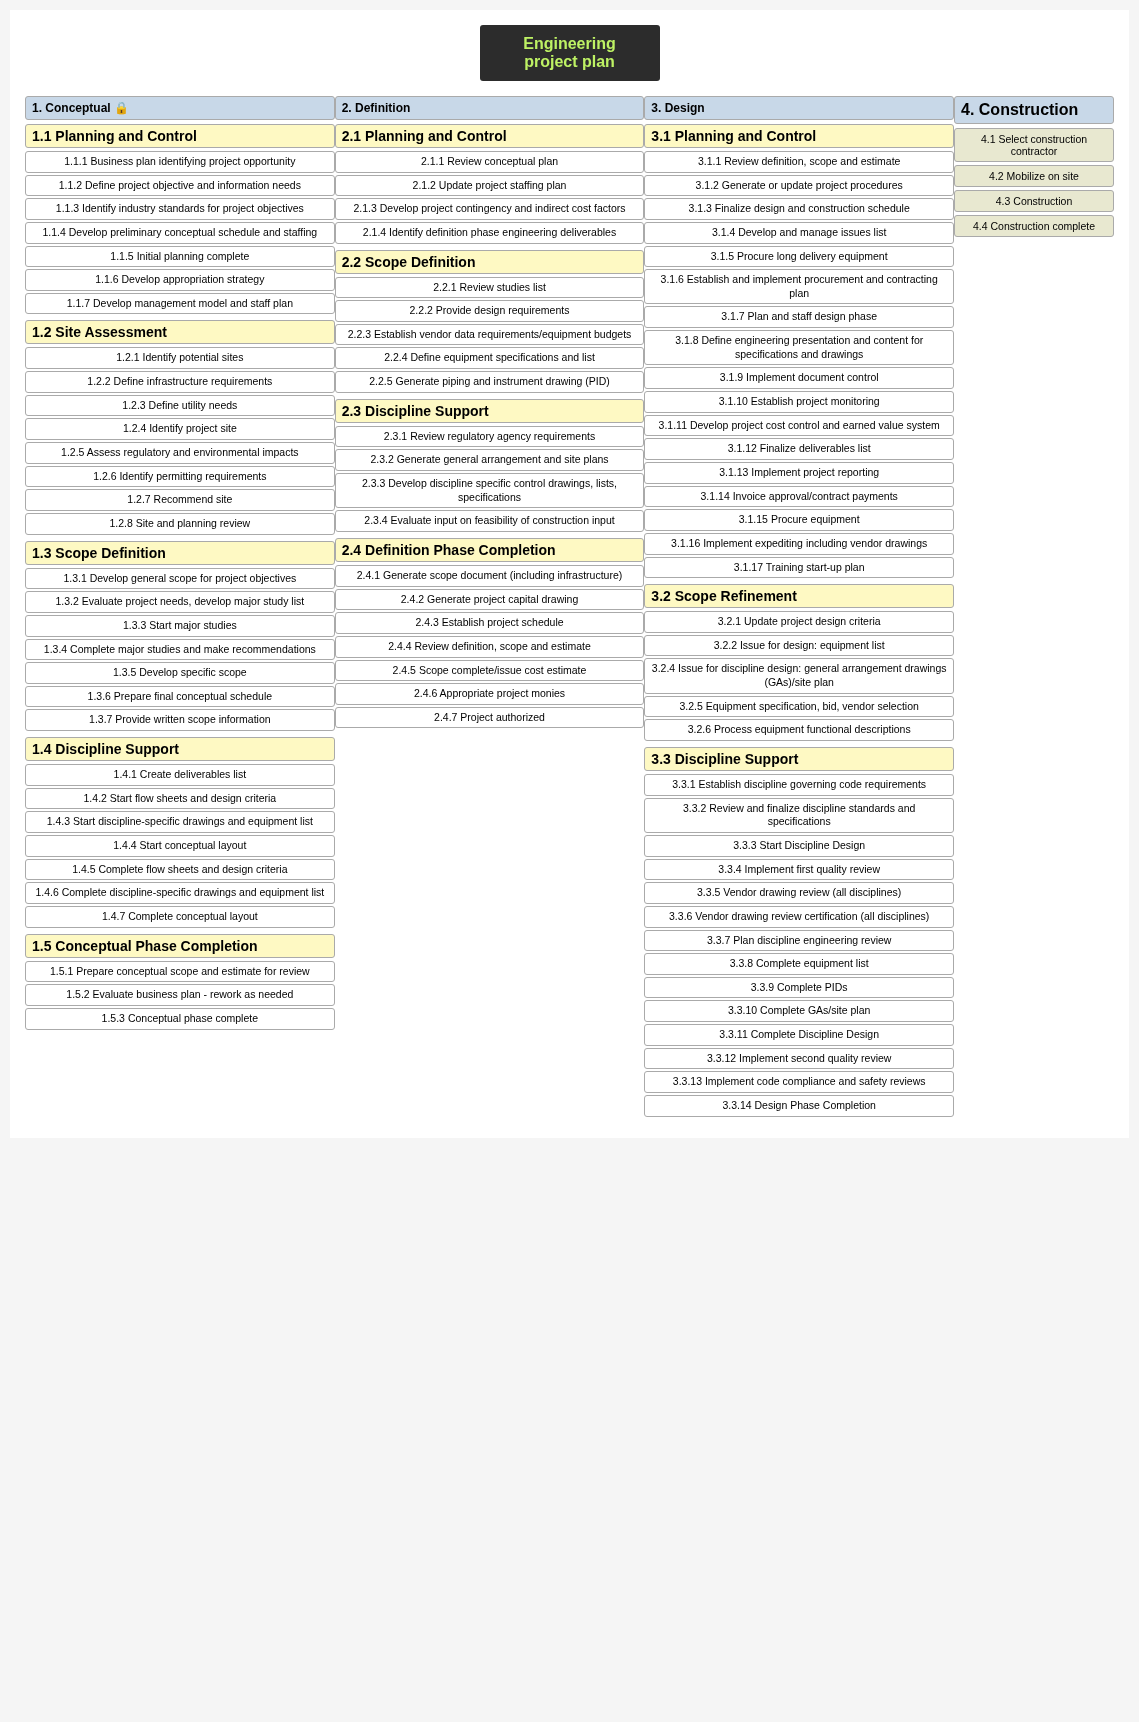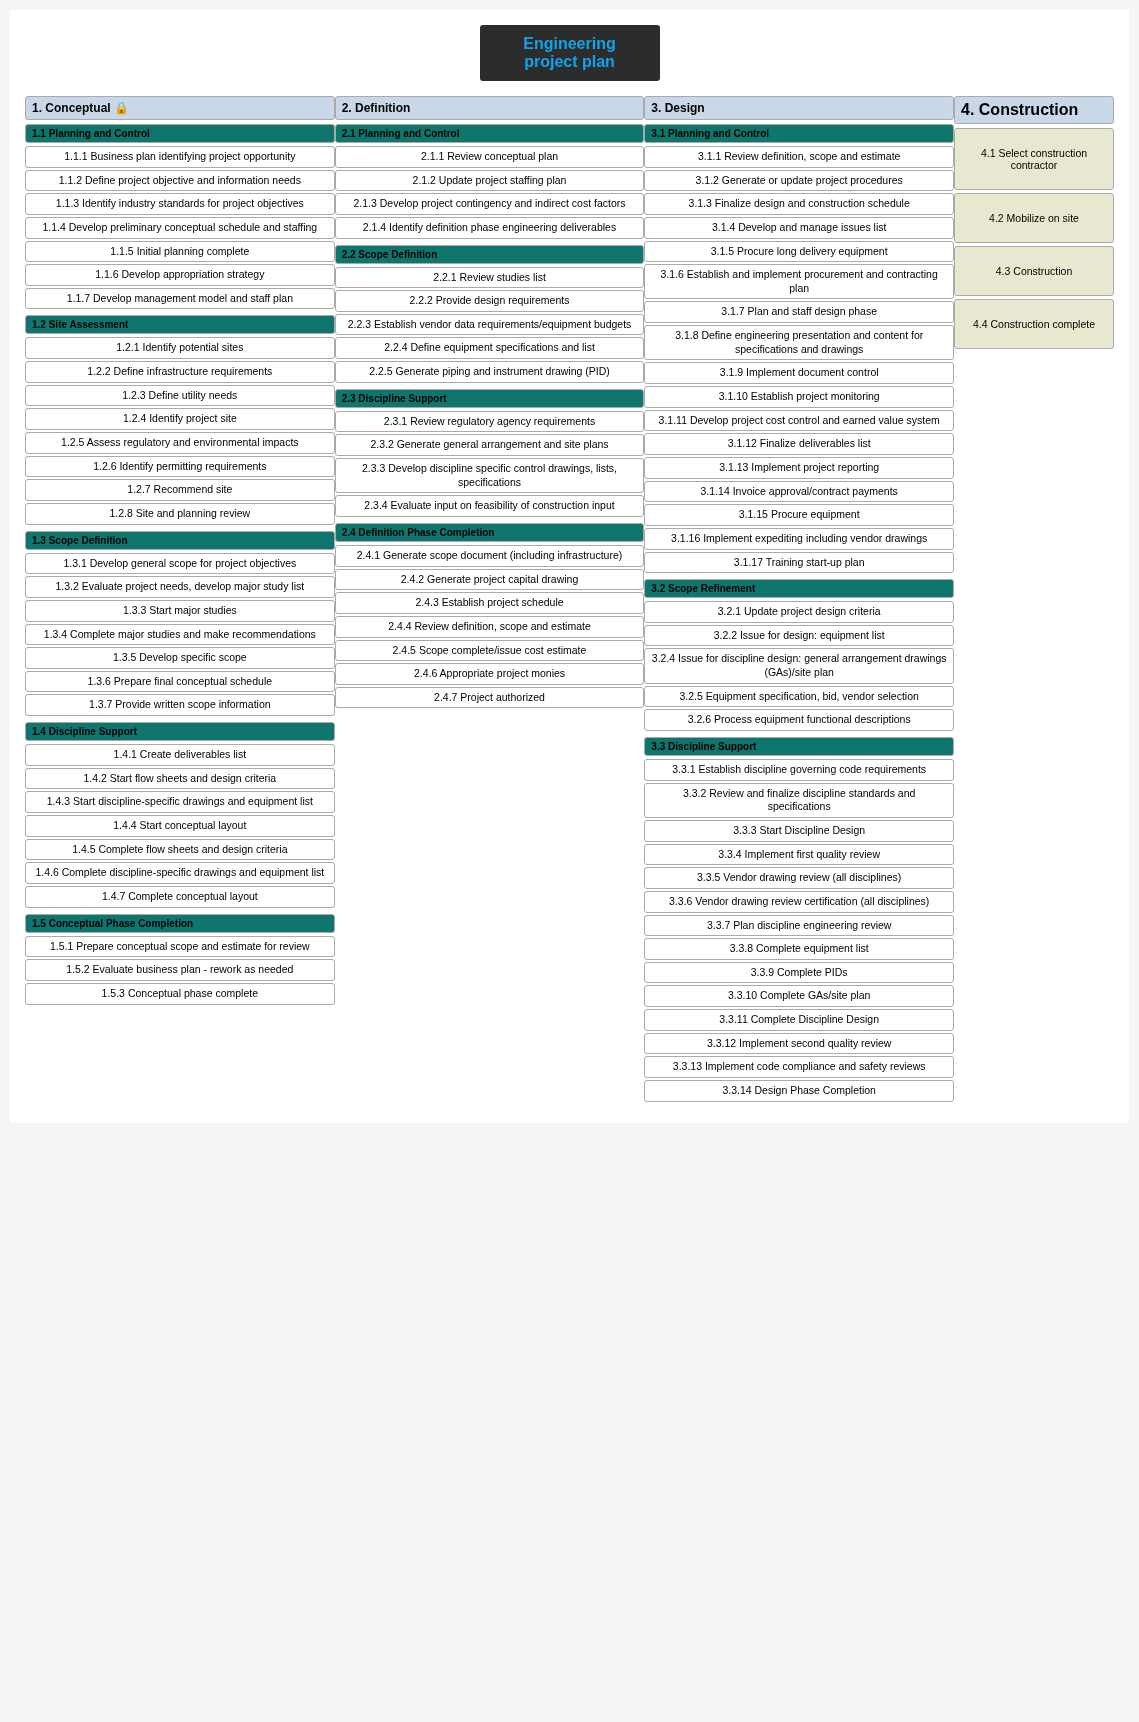--- a/index.html
+++ b/index.html
@@ -10,21 +10,21 @@
       padding: 10px;
     }
     .page-container {
       background: white;
       max-width: 1119px;
       margin: 0 auto;
       padding: 15px;
     }
     .title-box {
       background: #2c2c2c;
-      color: #0ea5e9;
+      color: #bef264;
       text-align: center;
       padding: 10px 20px;
       font-size: 16px;
       font-weight: bold;
       width: 180px;
       margin: 0 auto 15px auto;
       border-radius: 3px;
     }
     .columns-wrapper {
       display: flex;
@@ -41,47 +41,47 @@
       background: #c8d8e8;
       border: 1px solid #aaa;
       border-radius: 3px;
       padding: 4px 6px;
       font-weight: bold;
       font-size: 12px;
       margin-bottom: 4px;
       text-align: left;
     }
     .subsection-header {
-      background: #0f766e;
+      background: #fef9c3;
       border: 1px solid #aaa;
       border-radius: 3px;
       padding: 3px 6px;
       font-weight: bold;
-      font-size: 10px;
+      font-size: 14px;
       margin: 4px 0 3px 0;
     }
     .item-box {
       background: white;
       border: 1px solid #aaa;
       border-radius: 3px;
       padding: 3px 5px;
       margin: 2px 0;
       font-size: 10.5px;
       text-align: center;
       line-height: 1.3;
     }
     .section-group {
       margin-bottom: 6px;
     }
     
     .col4-item {
       background: #e8e8d0;
       border: 1px solid #aaa;
       border-radius: 3px;
-      padding: 18px 6px;
+      padding: 4px 6px;
       margin: 3px 0;
       font-size: 10.5px;
       text-align: center;
     }
     .col4-header {
       background: #c8d8e8;
       border: 1px solid #aaa;
       border-radius: 3px;
       padding: 4px 6px;
       font-weight: bold;

